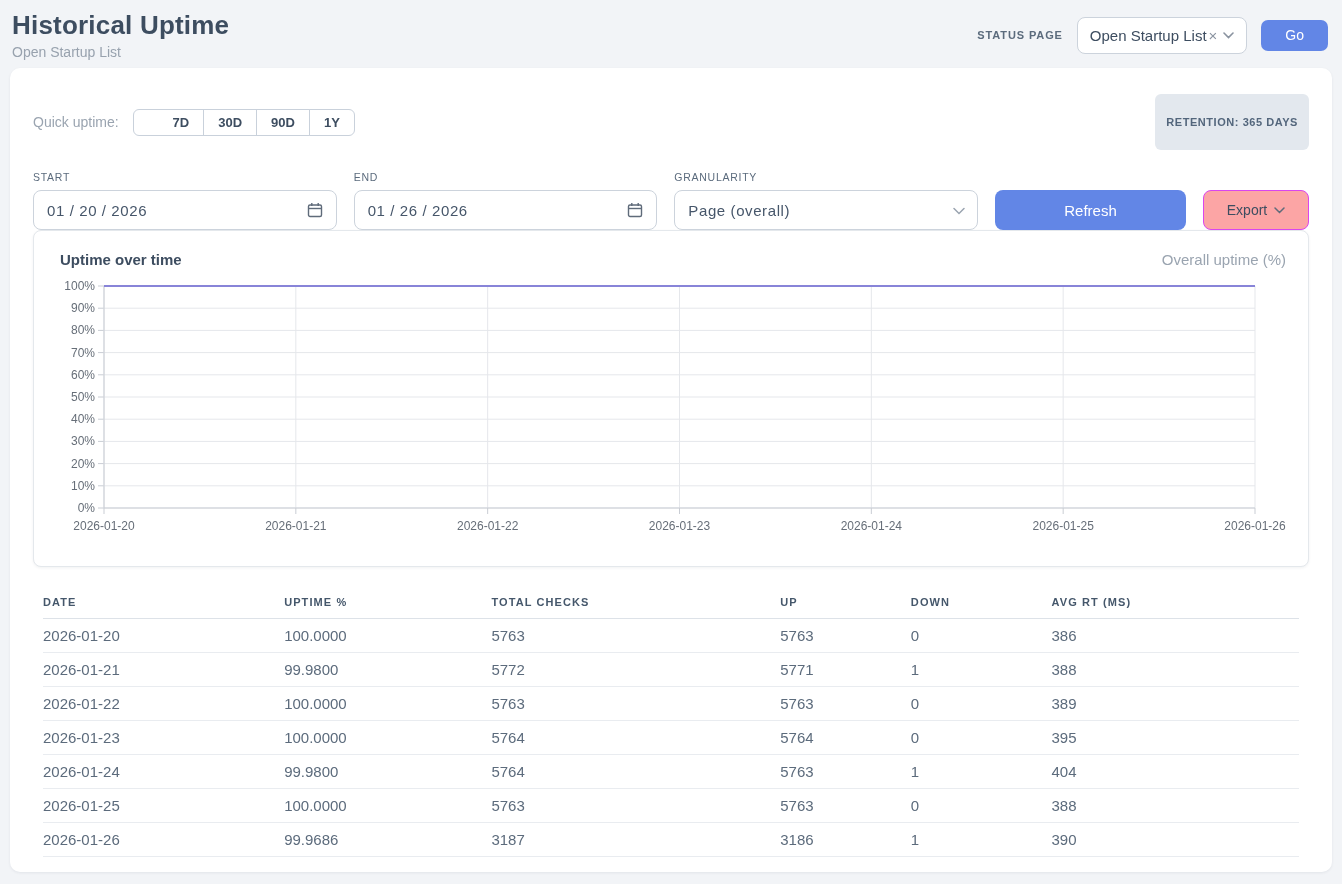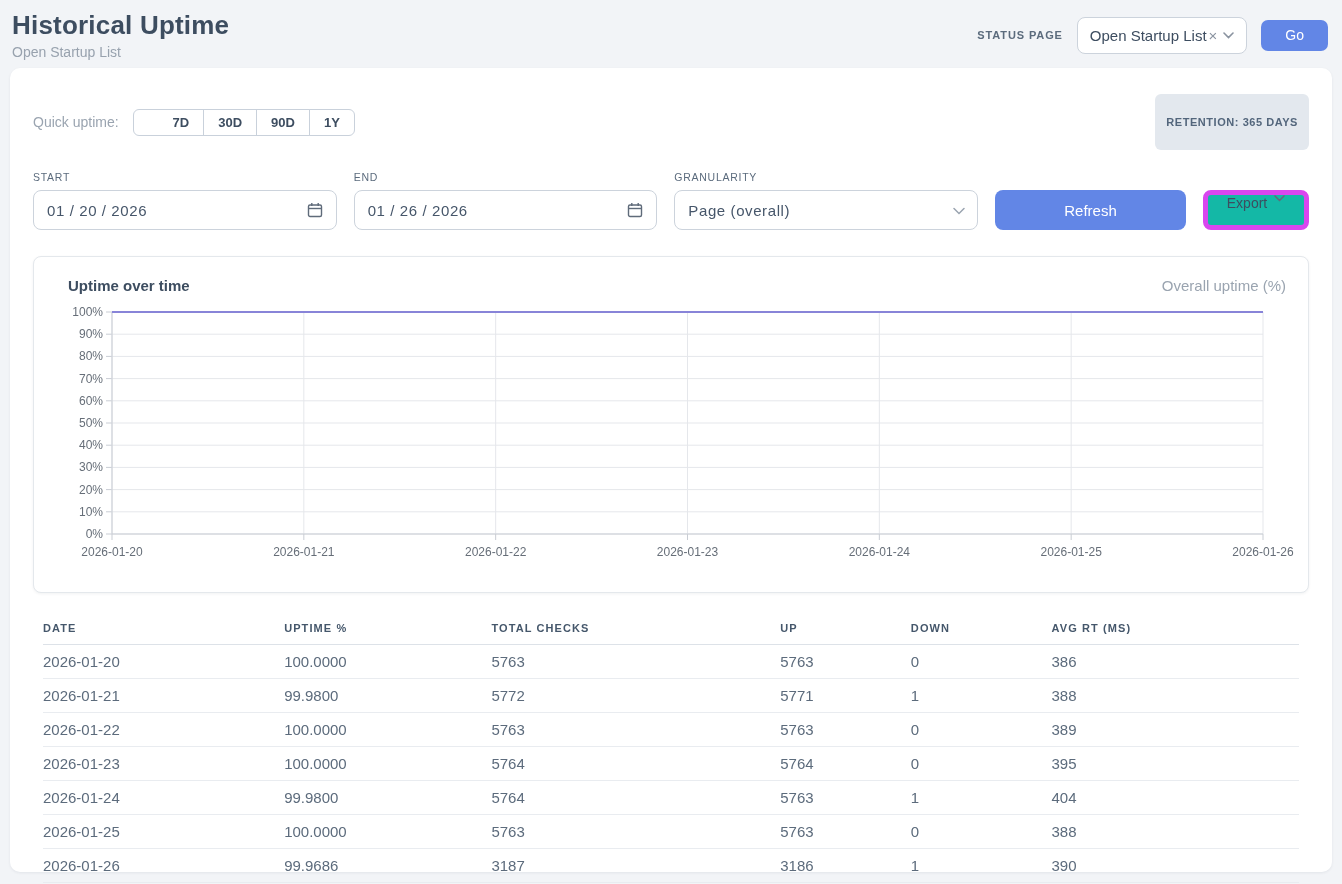--- a/index.html
+++ b/index.html
@@ -74,30 +74,30 @@
     border: 1px solid #ccd3dc; border-radius: 8px; background: #fff;
     height: 40px; padding: 0 13px; cursor: text;
   }
   .input-box .value { font-size: 15px; color: #46566a; letter-spacing: .04em; }
   .select-box { cursor: pointer; }
   .refresh-btn {
     background: #6286e6; color: #fff; border: none; border-radius: 8px;
     width: 191px; height: 40px; font-size: 15px; cursor: pointer; font-family: inherit;
   }
   .export-btn {
-    background: #14b8a6; color: #3d4d60; border: 5px solid #d946ef; border-radius: 8px;
+    background: #fca5a5; color: #3d4d60; border: 1px solid #d946ef; border-radius: 8px;
     width: 106px; height: 40px; font-size: 14px; cursor: pointer; font-family: inherit;
-    display: flex; justify-content: center; gap: 7px;
+    display: flex; align-items: center; justify-content: center; gap: 7px;
   }
 
   
   .chart-card {
-    margin-top: 26px; border: 1px solid #e4e8ec; border-radius: 8px;
+    border: 1px solid #e4e8ec; border-radius: 8px;
     box-shadow: 0 1px 3px rgba(20,30,50,.06);
-    padding: 20px 22px 22px 34px; height: 337px; background: #fff;
+    padding: 20px 22px 22px 26px; height: 337px; background: #fff;
   }
   .chart-head { display: flex; justify-content: space-between; align-items: center; }
   .chart-title { font-size: 15px; font-weight: bold; color: #3d4d60; }
   .chart-legend { font-size: 15px; color: #9aa4b0; }
   .chart-svg-wrap { margin-top: 9px; }
   .tick-label { font-size: 12px; fill: #666e78; }
 
   
   .table-wrap { margin-top: 23px; padding: 0 10px; }
   table.uptime { width: 100%; border-collapse: collapse; table-layout: fixed; }

